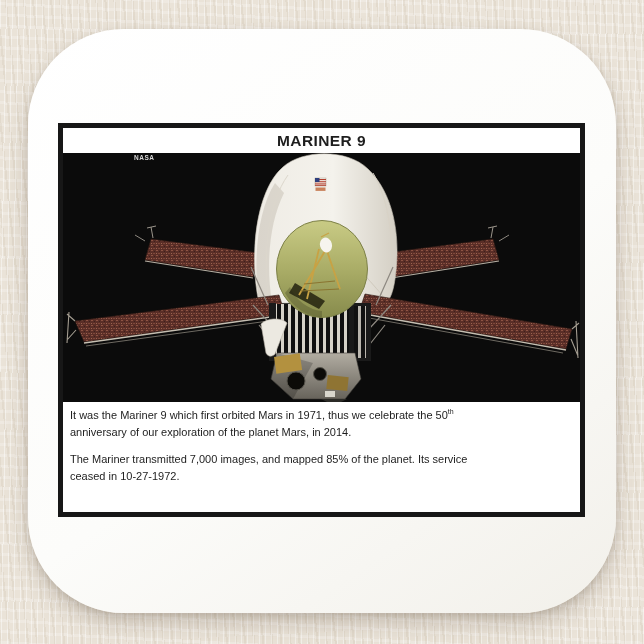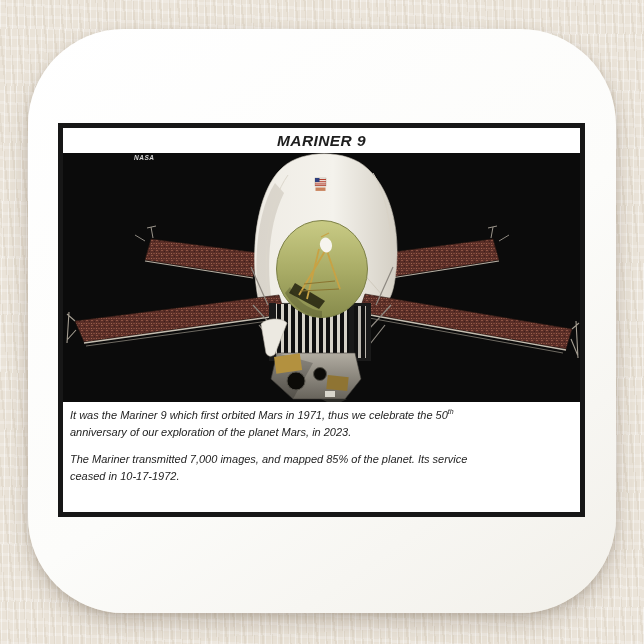--- a/index.html
+++ b/index.html
@@ -14,21 +14,20 @@
     background-image:
       repeating-linear-gradient(91deg, rgba(255,255,255,.45) 0 1px, rgba(255,255,255,0) 1px 6px),
       repeating-linear-gradient(84deg, rgba(196,182,160,.20) 0 2px, rgba(196,182,160,0) 2px 9px),
       repeating-linear-gradient(3deg, rgba(255,255,255,.22) 0 3px, rgba(255,255,255,0) 3px 11px);
   }
   .coaster{
     position:absolute;left:28px;top:29px;width:588px;height:584px;
     border-radius:96px;
     background:linear-gradient(145deg,#ffffff 0%,#fcfcfa 55%,#f2f0ea 100%);
     box-shadow:0 10px 22px rgba(90,75,60,.25), 0 3px 6px rgba(90,75,60,.14);
-    font-style:italic;
   }
   .card{
     position:absolute;left:30px;top:94px;width:527px;height:394px;
     box-sizing:border-box;border:5px solid #171717;background:#ffffff;
     display:flex;flex-direction:column;
   }
   .title-bar{
     height:25px;flex:0 0 25px;display:flex;align-items:center;justify-content:center;
     background:#ffffff;
   }
@@ -185,23 +184,23 @@
             <path d="M258,84 L266,80" stroke="#c8a244" stroke-width="1.2"></path>
           </g>
         </svg>
       </div>
 
       <div class="text-panel">
         <p>
           <span class="ln">
             <span>It was the Mariner 9 which first orbited Mars in 1971, thus we celebrate the 50</span><sup>th</sup>
           </span>
-          <span class="ln">anniversary of our exploration of the planet Mars, in 2023.</span>
+          <span class="ln">anniversary of our exploration of the planet Mars, in 2014.</span>
         </p>
         <p>
           <span class="ln">The Mariner transmitted 7,000 images, and mapped 85% of the planet. Its service</span>
-          <span class="ln">ceased in 10-17-1972.</span>
+          <span class="ln">ceased in 10-27-1972.</span>
         </p>
       </div>
 
     </div>
   </div>
 </div>
 
 </body></html>

